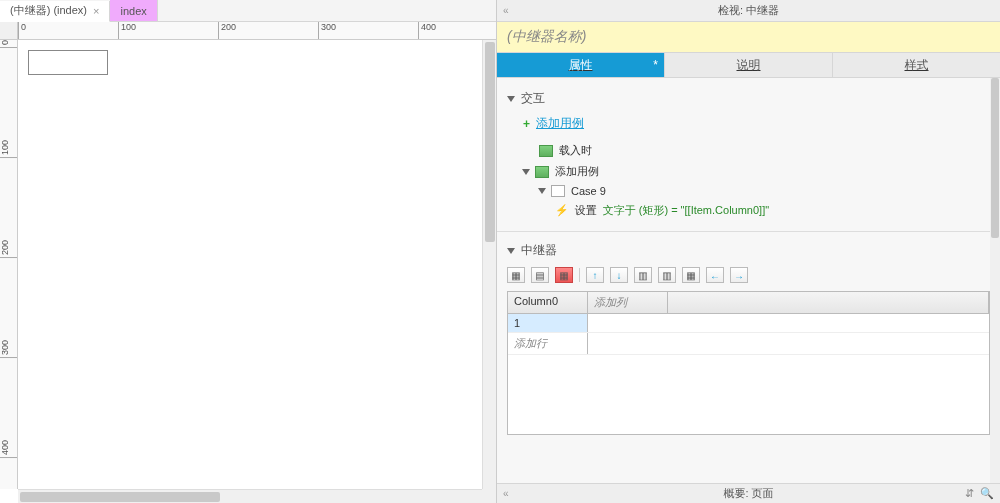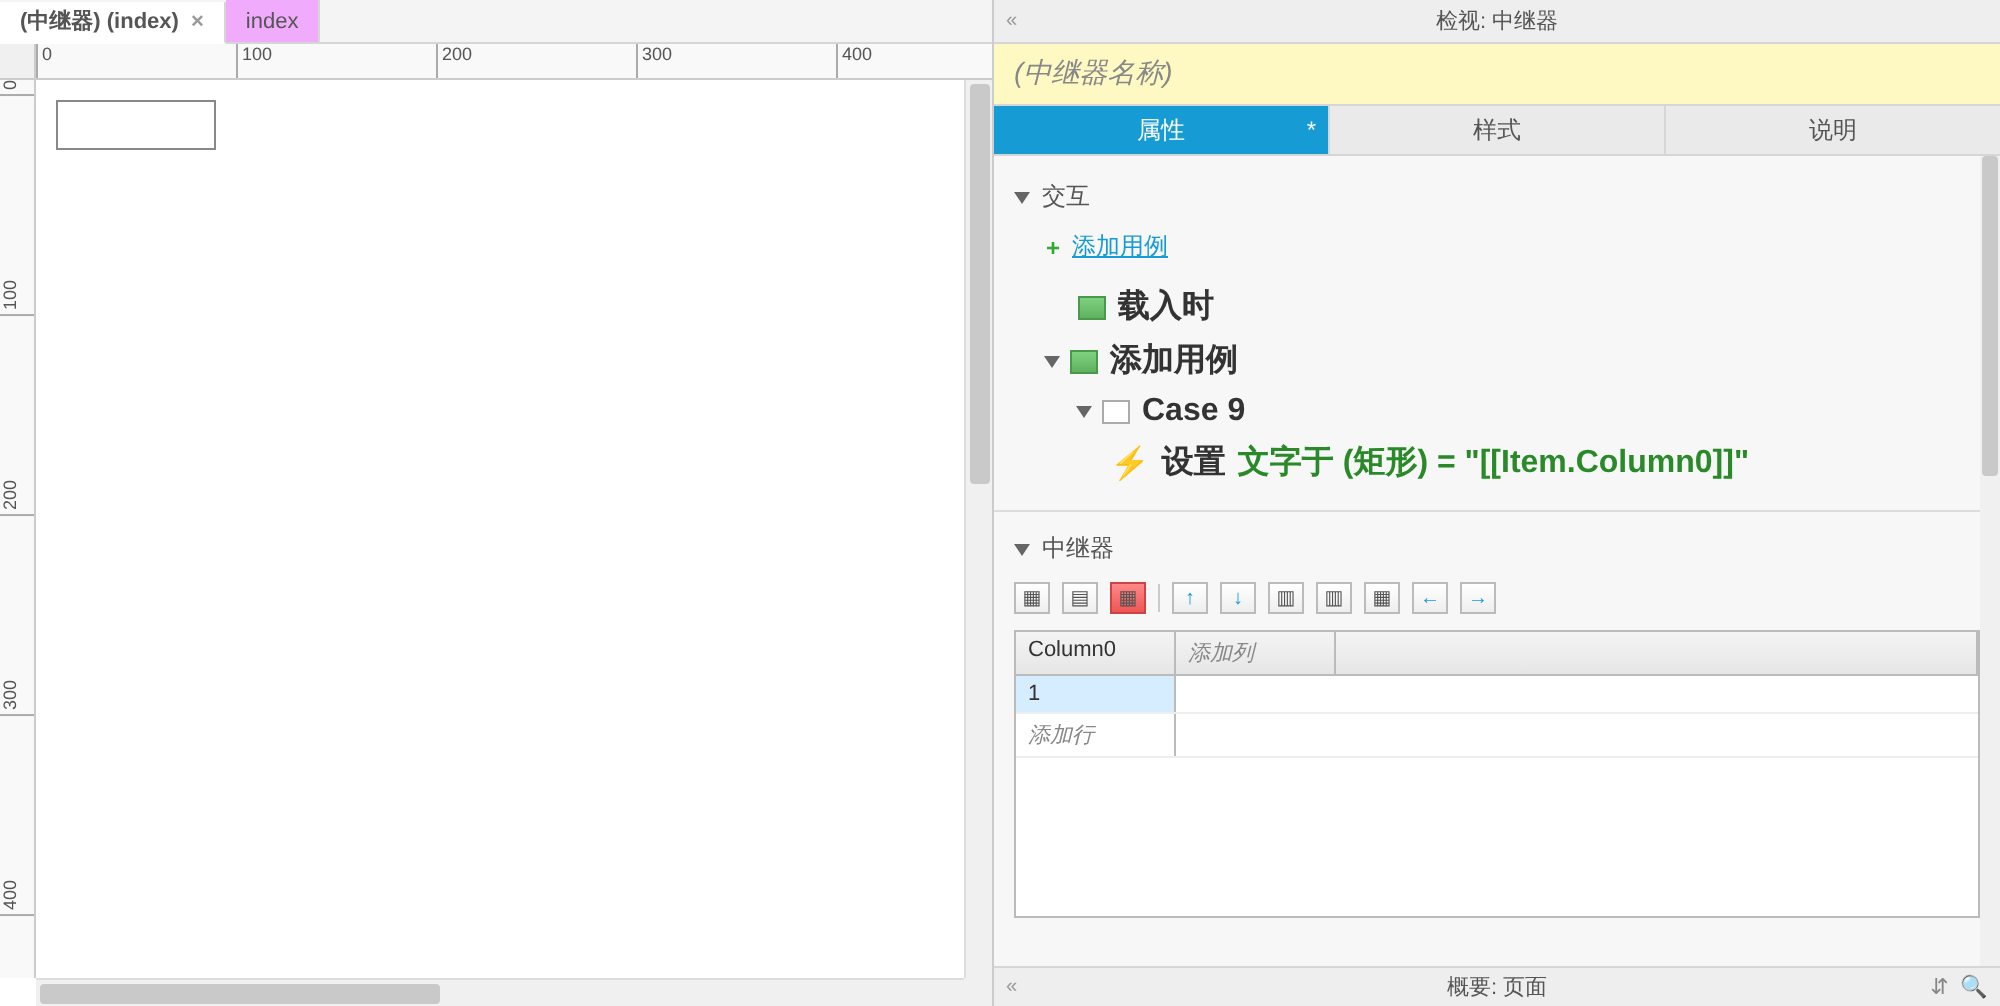--- a/index.html
+++ b/index.html
@@ -1,53 +1,53 @@
 <!DOCTYPE html>
 <html><head>
 <meta charset="utf-8">
 <style>
 * { box-sizing: border-box; margin: 0; padding: 0; font-family: "Microsoft YaHei", Arial, sans-serif; }
 body { width: 1000px; height: 503px; overflow: hidden; background: #fff; font-size: 12px; color: #333; }
 .app { display: flex; width: 100%; height: 100%; }
 .left-pane { width: 497px; height: 100%; border-right: 1px solid #ccc; display: flex; flex-direction: column; background: #fff; position: relative; }
 .tabs { display: flex; align-items: center; height: 22px; background: #f4f4f4; border-bottom: 1px solid #d6d6d6; }
 .tab { padding: 3px 10px; font-size: 11px; height: 100%; display: flex; align-items: center; gap: 6px; border-right: 1px solid #d6d6d6; cursor: pointer; color: #555; }
-.tab.active { background: #fff; font-weight: bold; border-bottom: 1px solid #fff; margin-bottom: -1px; }
+.tab.active { background: #fff; font-weight: normal; border-bottom: 1px solid #fff; margin-bottom: -1px; }
 .tab .x { color: #999; font-size: 11px; cursor: pointer; }
 .tab.inactive { background: #f0abfc; }
 .canvas-wrap { flex: 1; position: relative; overflow: hidden; }
 .h-ruler { position: absolute; top: 0; left: 18px; right: 0; height: 18px; background: #f9f9f9; border-bottom: 1px solid #ccc; }
 .h-ruler .tick { position: absolute; top: 0; font-size: 9px; color: #555; border-left: 1px solid #aaa; padding-left: 2px; height: 100%; }
 .v-ruler { position: absolute; top: 18px; left: 0; bottom: 14px; width: 18px; background: #f9f9f9; border-right: 1px solid #ccc; }
 .v-ruler .tick { position: absolute; left: 0; width: 100%; border-top: 1px solid #aaa; font-size: 9px; color: #555; writing-mode: vertical-rl; text-orientation: mixed; padding-top: 2px; transform: rotate(180deg); }
 .ruler-corner { position: absolute; top: 0; left: 0; width: 18px; height: 18px; background: #f0f0f0; border-right: 1px solid #ccc; border-bottom: 1px solid #ccc; }
 .canvas { position: absolute; top: 18px; left: 18px; right: 14px; bottom: 14px; background: #fff; }
 .widget { position: absolute; top: 10px; left: 10px; width: 80px; height: 25px; border: 1px solid #888; background: #fff; }
 .scroll-h { position: absolute; bottom: 0; left: 18px; right: 14px; height: 14px; background: #f0f0f0; border-top: 1px solid #ddd; }
 .scroll-h .thumb { position: absolute; left: 2px; top: 2px; width: 200px; height: 10px; background: #c9c9c9; border-radius: 2px; }
 .scroll-v { position: absolute; top: 18px; right: 0; bottom: 14px; width: 14px; background: #f0f0f0; border-left: 1px solid #ddd; }
 .scroll-v .thumb { position: absolute; top: 2px; left: 2px; width: 10px; height: 200px; background: #c9c9c9; border-radius: 2px; }
 .scroll-corner { position: absolute; right: 0; bottom: 0; width: 14px; height: 14px; background: #f0f0f0; }
 
 .right-pane { flex: 1; display: flex; flex-direction: column; background: #f7f7f7; }
 .insp-header { height: 22px; background: #eee; border-bottom: 1px solid #d6d6d6; display: flex; align-items: center; justify-content: center; font-size: 11px; color: #555; position: relative; }
 .insp-header .min { position: absolute; left: 6px; color: #999; font-size: 10px; cursor: pointer; }
 .name-field { padding: 6px 10px; font-style: italic; color: #888; font-size: 14px; background: #fef9c3; }
-.prop-tabs { display: flex; height: 26px; border-top: 1px solid #d6d6d6; border-bottom: 1px solid #d6d6d6; }
+.prop-tabs { display: flex; height: 26px; border-top: 1px solid #d6d6d6; border-bottom: 1px solid #d6d6d6; text-decoration: underline; }
 .prop-tab { flex: 1; display: flex; align-items: center; justify-content: center; font-size: 12px; background: #eaeaea; cursor: pointer; color: #555; border-right: 1px solid #d6d6d6; position: relative; }
 .prop-tab:last-child { border-right: none; }
 .prop-tab.active { background: #169BD5; color: #fff; }
 .prop-tab .dirty { position: absolute; right: 6px; }
 .prop-body { flex: 1; overflow: auto; padding: 8px 10px 0 10px; position: relative; }
 .prop-body::-webkit-scrollbar { width: 10px; }
 .section-hdr { display: flex; align-items: center; gap: 6px; color: #555; font-size: 12px; margin: 4px 0 8px 0; cursor: pointer; }
 .chev { display: inline-block; width: 0; height: 0; border-left: 4px solid transparent; border-right: 4px solid transparent; border-top: 6px solid #666; transform: rotate(0); }
 .add-case { display: flex; align-items: center; gap: 6px; color: #169BD5; font-size: 12px; margin: 0 0 8px 16px; cursor: pointer; }
 .plus { color: #3a3; font-weight: bold; }
-.tree { margin-left: 16px; font-size: 16px; font-weight: bold; }
+.tree { margin-left: 16px; font-size: 11px; }
 .tree-row { display: flex; align-items: center; gap: 6px; padding: 3px 0; }
 .tree-row.indent1 { margin-left: 16px; }
 .tree-row.indent2 { margin-left: 32px; }
 .tri { display: inline-block; width: 0; height: 0; border-top: 4px solid transparent; border-bottom: 4px solid transparent; border-left: 6px solid #666; }
 .tri.open { transform: rotate(90deg); }
 .ico { width: 14px; height: 12px; display: inline-block; }
 .ico-event { background: linear-gradient(#7fd07f,#5fb05f); border: 1px solid #4a994a; }
 .ico-flash { color: #888; }
 .green-txt { color: #2a8a2a; }
 .divider { height: 1px; background: #ddd; margin: 10px -10px; }
@@ -124,24 +124,24 @@
       <span class="min">«</span>
       <span>检视: 中继器</span>
     </div>
     <div class="name-field">(中继器名称)</div>
     <div class="prop-tabs">
       <div class="prop-tab active">
         <span>属性</span>
         <span class="dirty">*</span>
       </div>
       <div class="prop-tab">
+          <span>说明</span>
+        </div>
+      <div class="prop-tab">
           <span>样式</span>
-        </div>
-      <div class="prop-tab">
-          <span>说明</span>
         </div>
     </div>
 
     <div class="prop-body">
       <div class="section-hdr">
         <span class="chev"></span>
         <span>交互</span>
       </div>
       <div class="add-case">
         <span class="plus">+</span>

